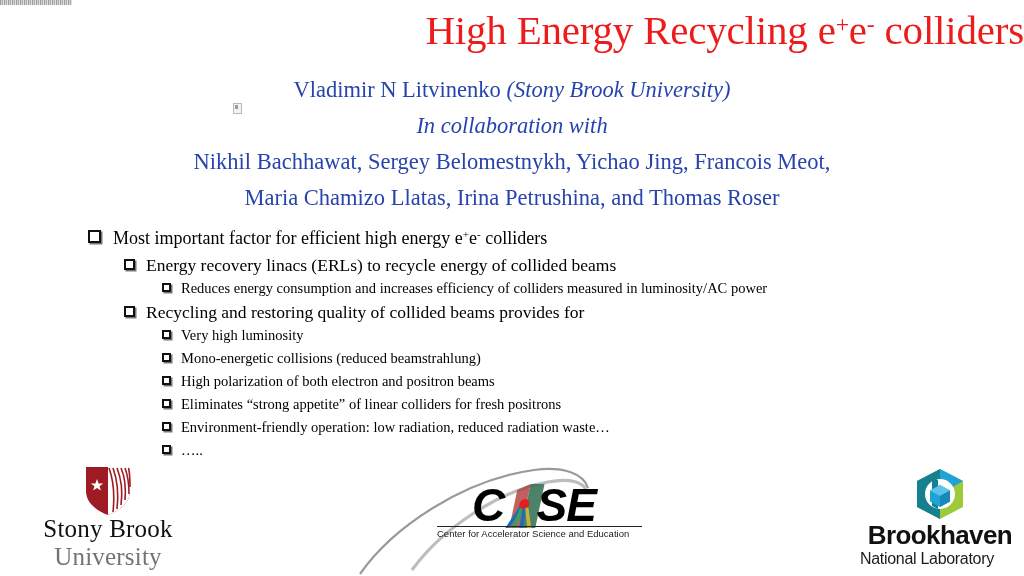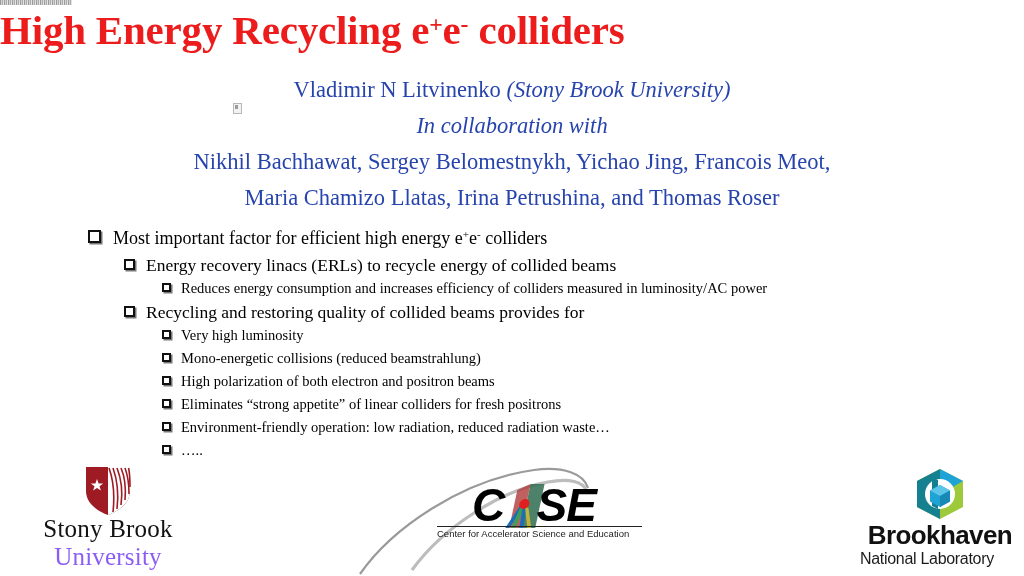--- a/index.html
+++ b/index.html
@@ -26,23 +26,23 @@
     background: repeating-linear-gradient(90deg,#8a8a8a 0 1px,#c9c9c9 1px 2px,#9d9d9d 2px 3px,#dcdcdc 3px 4px);
     opacity: .85;
   }
 
   
   .title {
     position: absolute;
     left: 0;
     top: 6px;
     width: 1024px;
-    text-align: left;
+    text-align: right;
     font-family: "Liberation Serif", "DejaVu Serif", serif;
-    font-weight: bold;
+    font-weight: normal;
     font-size: 41px;
     line-height: 48px;
     color: #ec1c1c;
     letter-spacing: -0.2px;
     white-space: nowrap;
   }
   .title sup {
     font-size: 0.58em;
     vertical-align: 0.52em;
     line-height: 0;
@@ -153,21 +153,21 @@
   }
   .sb-sub {
     position: absolute;
     left: 0;
     top: 76px;
     width: 200px;
     text-align: center;
     font-family: "Liberation Serif", "DejaVu Serif", serif;
     font-size: 25px;
     line-height: 30px;
-    color: #8b5cf6;
+    color: #737373;
     letter-spacing: .2px;
   }
 
   
   #case-logo { left: 352px; top: 466px; width: 300px; height: 110px; }
   .case-word {
     position: absolute;
     left: 120px;
     top: 16px;
     font-family: "Liberation Sans", "DejaVu Sans", sans-serif;

